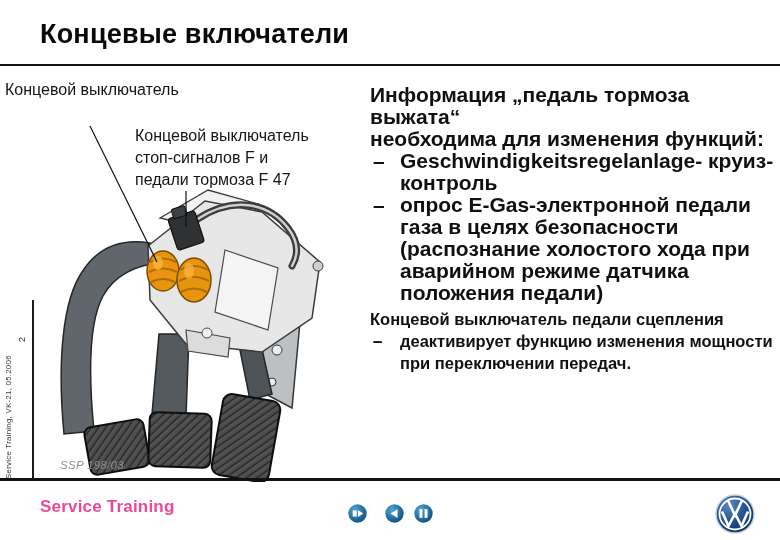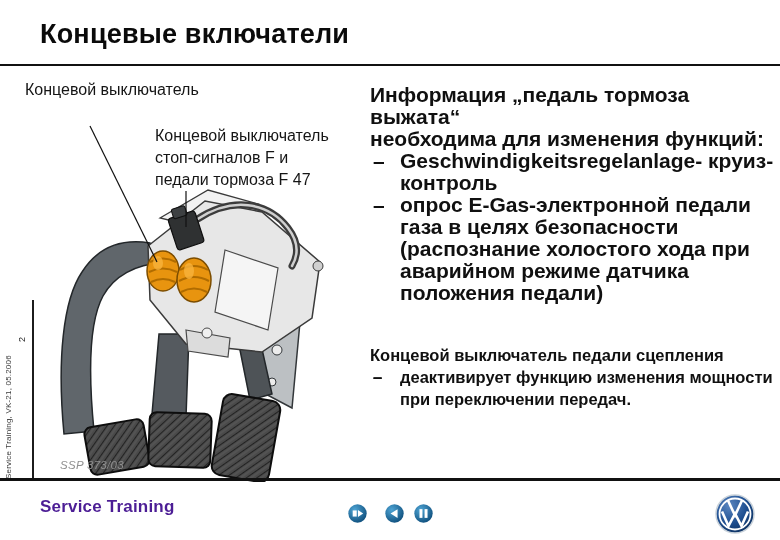--- a/index.html
+++ b/index.html
@@ -15,48 +15,48 @@
   
   .page-title{
     left:40px;top:20px;
     font-size:27px;font-weight:700;letter-spacing:.2px;color:#0a0a0a;
     line-height:28px;white-space:nowrap;
   }
   .divider-top{left:0;top:64px;width:780px;height:2px;background:#111;}
   .divider-bottom{left:0;top:478px;width:780px;height:3px;background:#111;}
 
   
-  .fig-label{font-size:16px;line-height:22px;color:#151515;white-space:nowrap;margin-left:20px;}
+  .fig-label{font-size:16px;line-height:22px;color:#151515;white-space:nowrap;}
   .label-f36{left:5px;top:79px;}
   .label-f36 .l2{margin-left:8px;}
   .label-f47{left:135px;top:125px;}
 
   
   .right-col{left:370px;top:84px;width:406px;font-size:21px;font-weight:700;line-height:22px;color:#101010;}
-  .right-block2{left:370px;top:308px;width:406px;font-size:16.5px;font-weight:700;line-height:22px;color:#101010;margin-top:36px;}
+  .right-block2{left:370px;top:308px;width:406px;font-size:16.5px;font-weight:700;line-height:22px;color:#101010;}
   .indent{padding-left:30px;}
   .bullet{position:relative;padding-left:30px;}
   .bullet .dash{position:absolute;left:3px;top:0;}
 
   
   .sidebar-credit{
     left:4px;top:479px;transform:rotate(-90deg);transform-origin:0 0;
     font-size:8px;color:#3a3a3a;white-space:nowrap;letter-spacing:.2px;
   }
   .sidebar-page{
     left:17px;top:342px;transform:rotate(-90deg);transform-origin:0 0;
     font-size:9px;color:#222;white-space:nowrap;
   }
   .sidebar-divider{left:32px;top:300px;width:2px;height:178px;background:#1c1c1c;}
 
   
   .fig-caption{left:60px;top:459px;font-size:11.5px;font-style:italic;color:#8f8f8f;letter-spacing:.3px;}
 
   
-  .footer-brand{left:40px;top:497px;font-size:17px;font-weight:700;color:#4c1d95;letter-spacing:.2px;}
+  .footer-brand{left:40px;top:497px;font-size:17px;font-weight:700;color:#ec4899;letter-spacing:.2px;}
   .nav-btn{width:21px;height:21px;top:503px;cursor:pointer;border:none;background:none;padding:0;}
   .nav-btn svg{display:block;}
   .vw-logo{left:715px;top:494px;width:40px;height:40px;}
 </style>
 </head>
 <body>
 
 <div class="abs page-title">Концевые включатели</div>
 <div class="abs divider-top"></div>
 
@@ -154,21 +154,21 @@
   <div class="bullet">
     <span class="dash">–</span>
     <span>деактивирует функцию изменения мощности при переключении передач.</span>
   </div>
 </div>
 
 <div class="abs sidebar-page">2</div>
 <div class="abs sidebar-credit">Service Training, VK-21, 05.2006</div>
 <div class="abs sidebar-divider"></div>
 
-<div class="abs fig-caption">SSP 373/03</div>
+<div class="abs fig-caption">SSP 198/03</div>
 
 <div class="abs divider-bottom"></div>
 
 <div class="abs footer-brand">Service Training</div>
 
 <button class="abs nav-btn" style="left:347px;" title="">
   <svg width="21" height="21" viewBox="-12 -12 24 24">
     <defs>
       <radialGradient id="gb1" cx="35%" cy="30%" r="80%">
         <stop offset="0%" stop-color="#4ea4d4"></stop>

